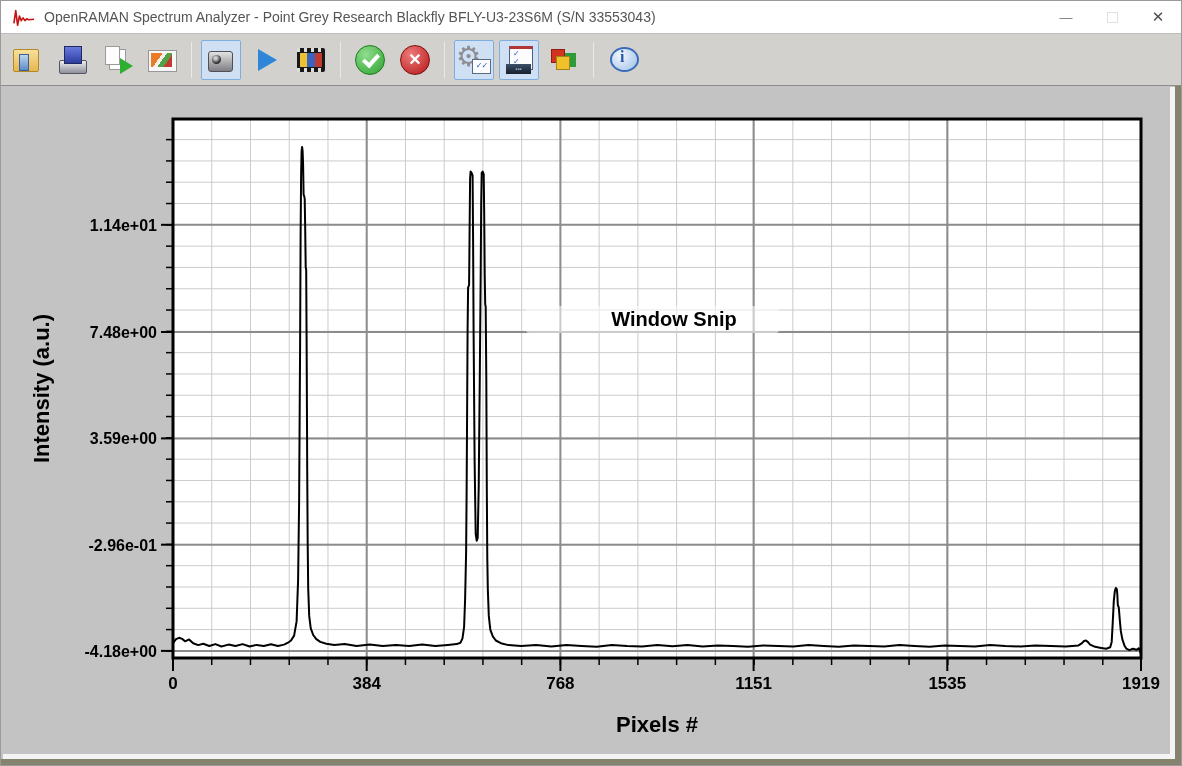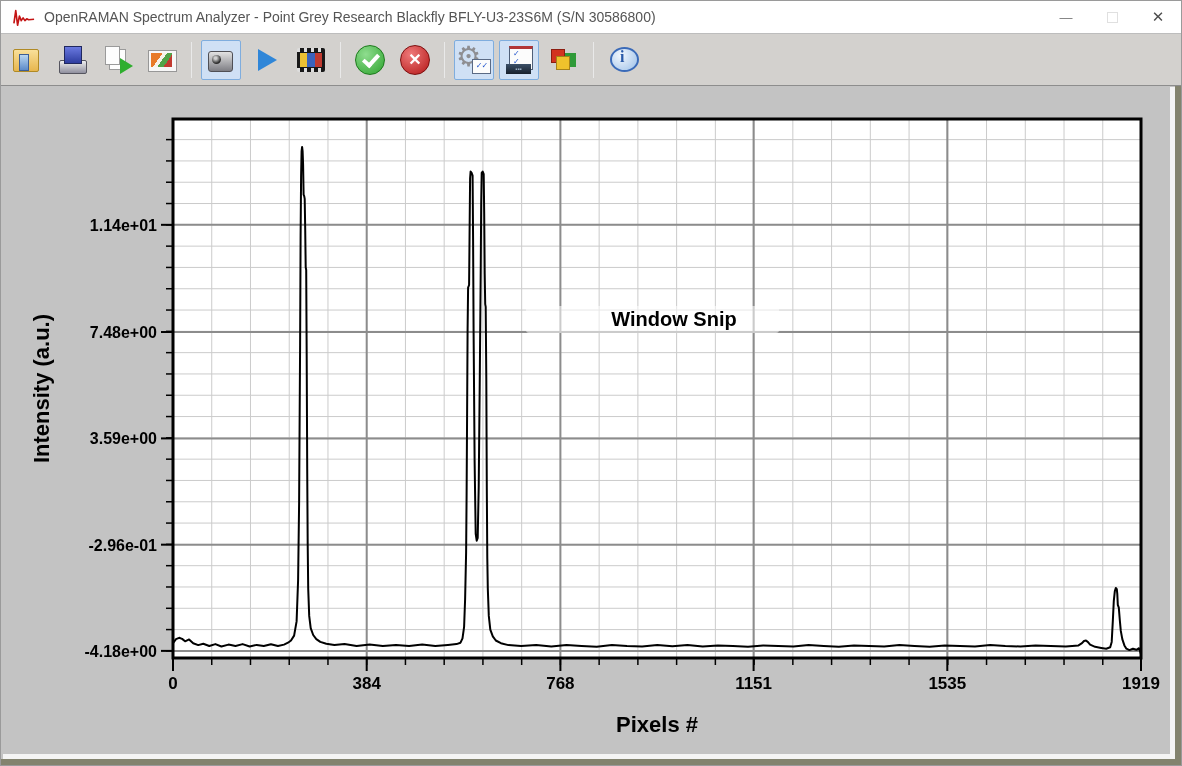--- a/index.html
+++ b/index.html
@@ -88,21 +88,21 @@
   .strip.dark-b{left:0;right:0;bottom:0;height:6px;background:#83836e;}
 </style>
 </head>
 <body>
 
 <div class="window">
   <div class="titlebar">
     <svg class="app-icon" viewBox="0 0 26 24">
       <polyline points="2,19 4,5 6,21 8,11 10,16 12,13 14,16 16,14 18,15 24,14.5" fill="none" stroke="#c41414" stroke-width="1.8" stroke-linejoin="round"></polyline>
     </svg>
-    <span class="title">OpenRAMAN Spectrum Analyzer - Point Grey Research Blackfly BFLY-U3-23S6M (S/N 30586800)</span>
+    <span class="title">OpenRAMAN Spectrum Analyzer - Point Grey Research Blackfly BFLY-U3-23S6M (S/N 33553043)</span>
     <div class="win-controls">
       <div class="wc min">—</div>
       <div class="wc max">
         <span class="maxbox"></span>
       </div>
       <div class="wc close">✕</div>
     </div>
   </div>
 
   <div class="toolbar" id="toolbar">

